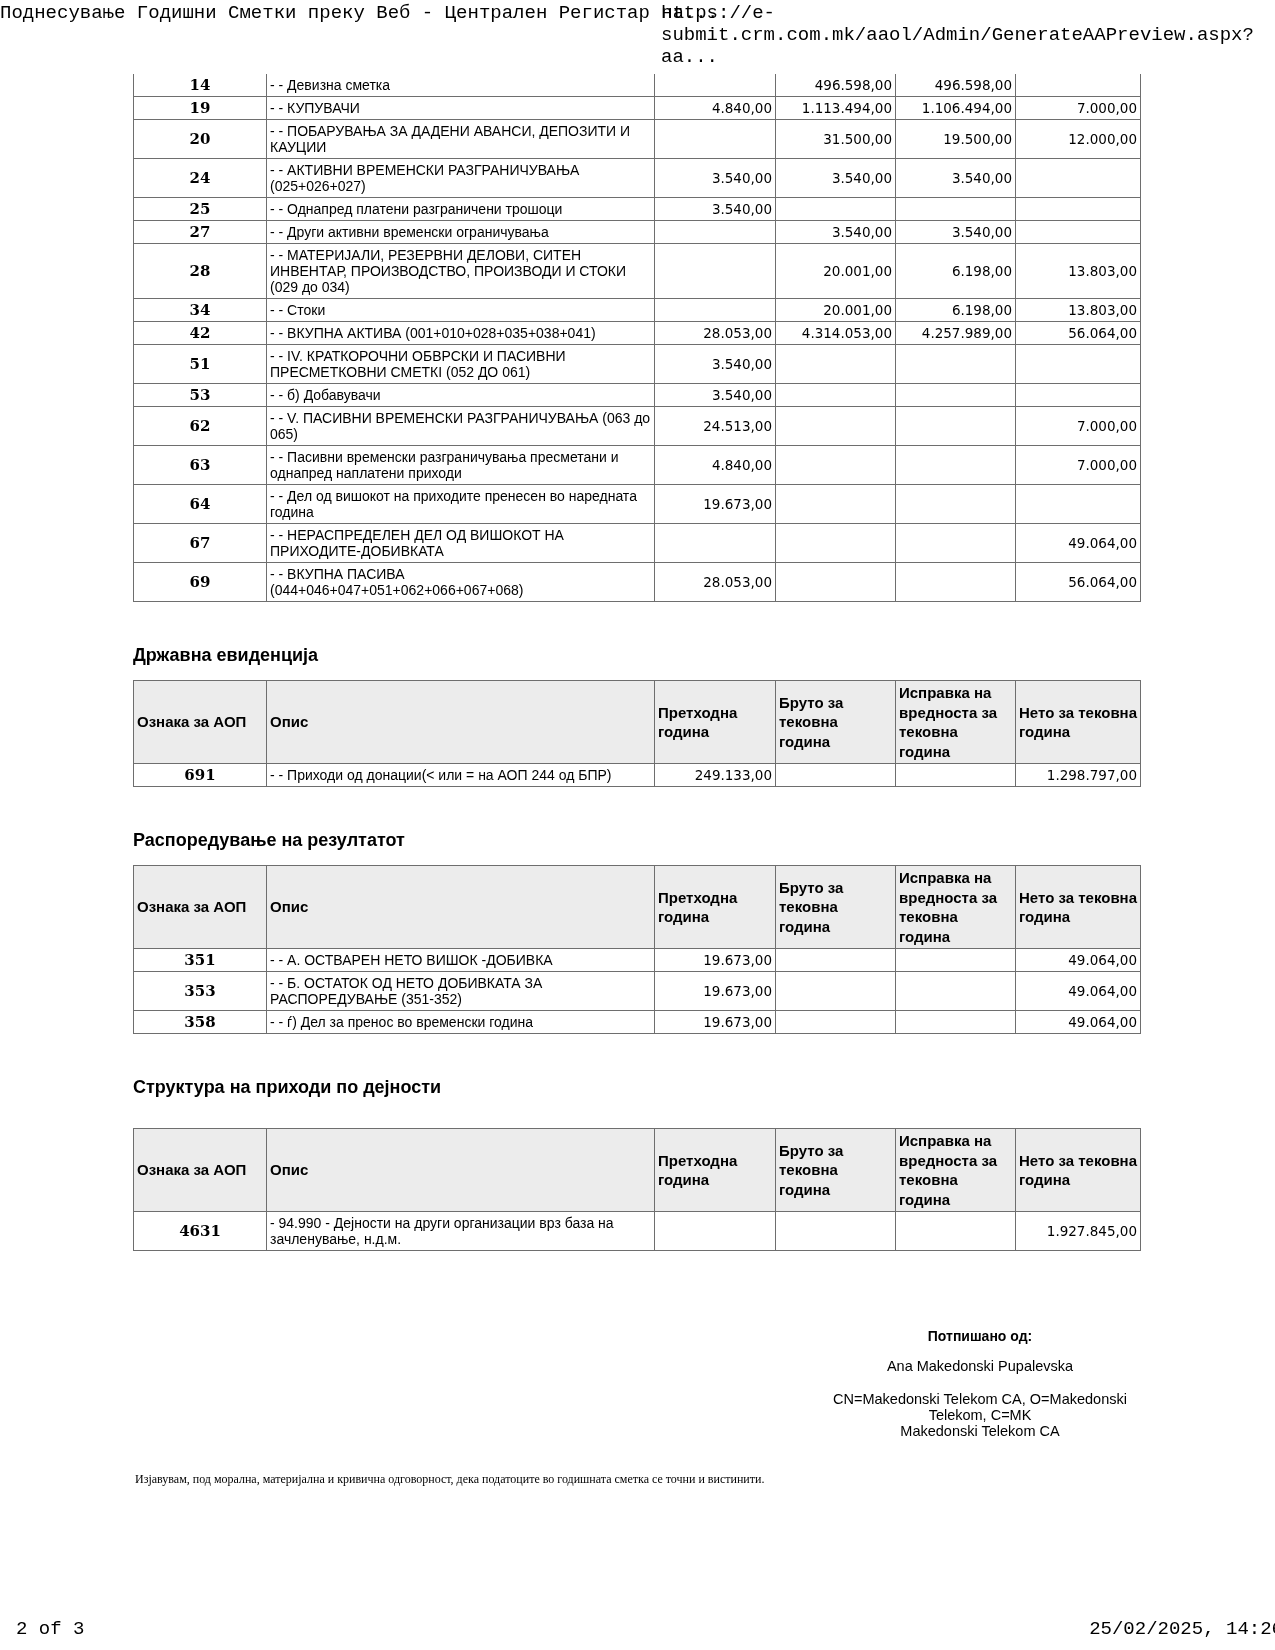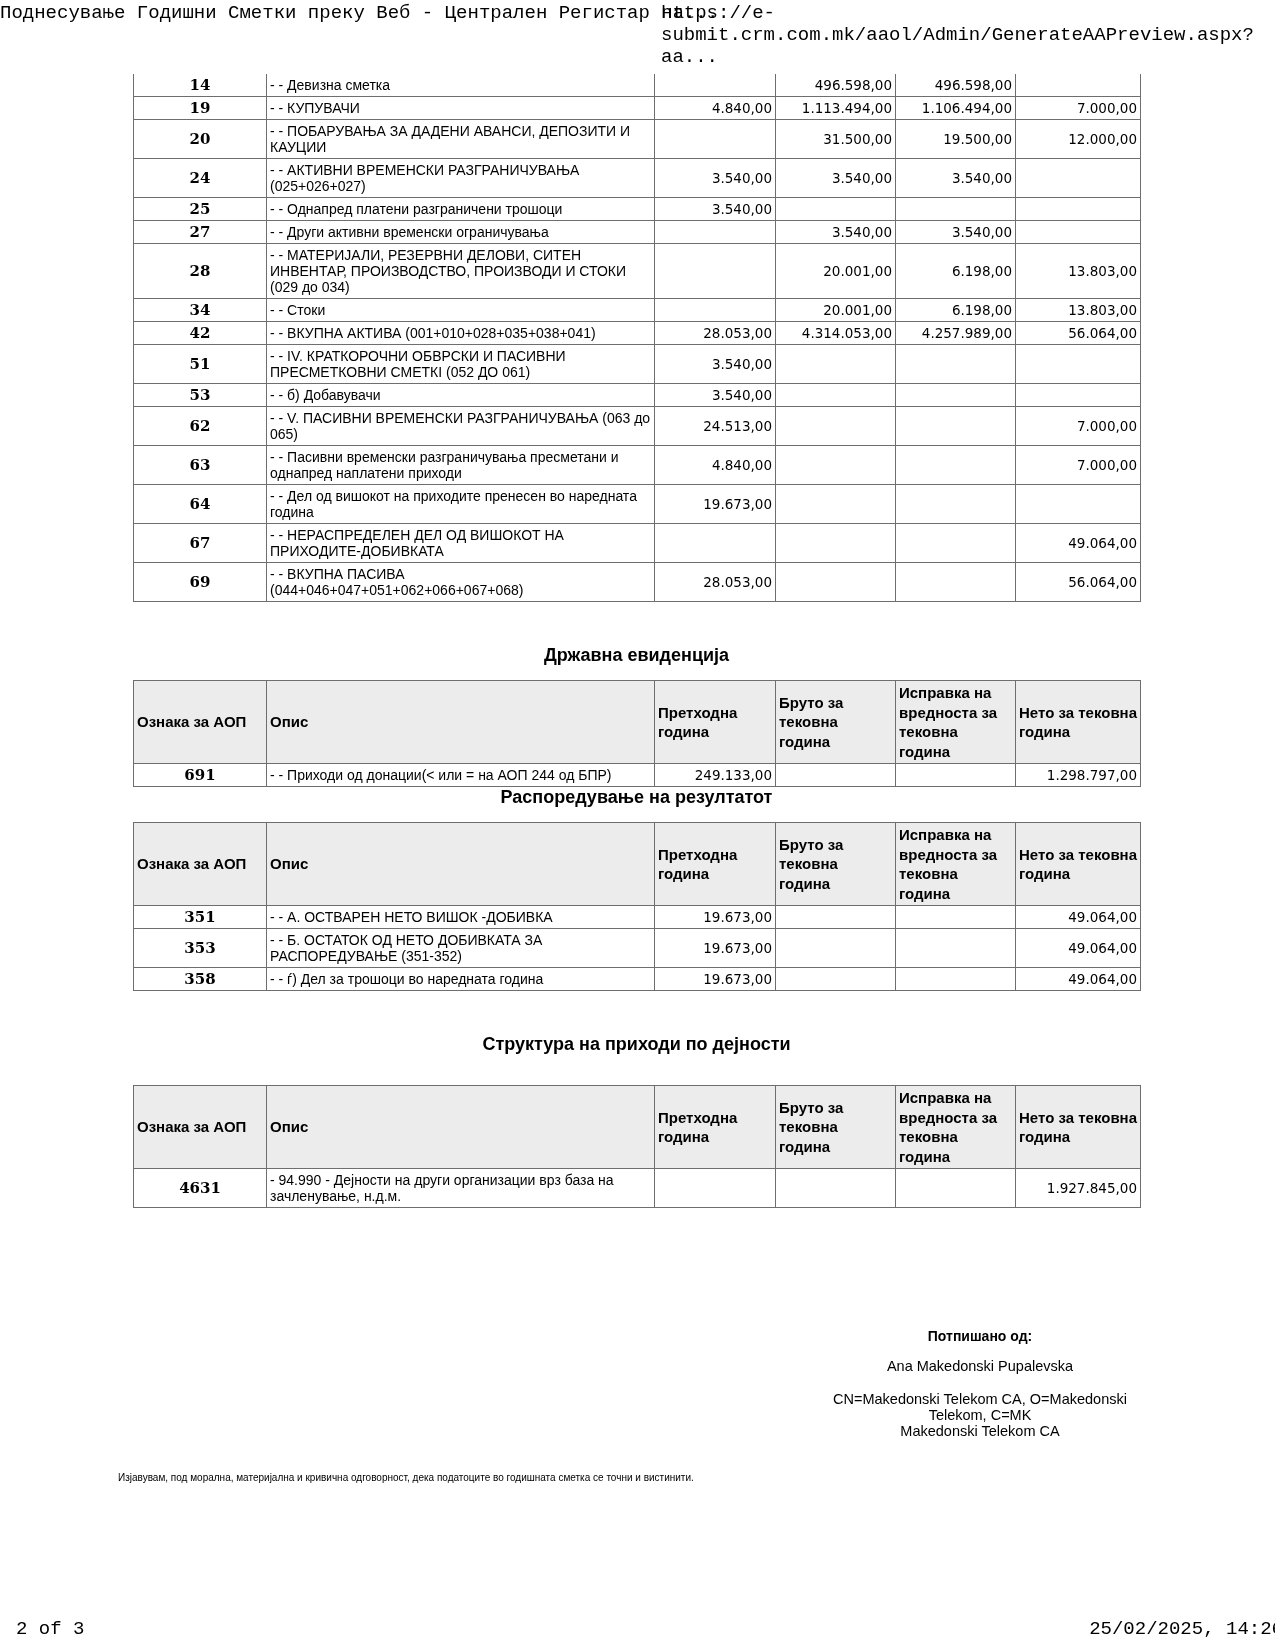--- a/index.html
+++ b/index.html
@@ -44,30 +44,30 @@
   tr.r3 td { height: 52px; }
 
   table.aop th {
     background: #ececec; font-weight: bold; text-align: left; font-size: 15px;
     line-height: 19.5px; height: 80px; padding: 1px 3px;
   }
   table.first-table { border-top: none; }
   table.first-table tr:first-child td { border-top: none; }
 
   .section-title {
-    text-align: center; font-weight: bold; font-size: 18px;
+    font-weight: bold; font-size: 18px;
     font-family: "Liberation Sans", "DejaVu Sans", sans-serif;
   }
   .sig-block {
     position: absolute; left: 800px; width: 360px; text-align: center;
     font-family: "Liberation Sans", "DejaVu Sans", sans-serif; font-size: 14.5px;
   }
   .declaration {
-    position: absolute; left: 118px; top: 1472px;
-    font-family: Liberation Sans, sans-serif; font-size: 10px;
+    position: absolute; left: 135px; top: 1472px;
+    font-family: Liberation Serif, serif; font-size: 12px;
   }
 </style>
 </head>
 <body>
 
 <div class="print-header">
   <span class="left">Поднесување Годишни Сметки преку Веб - Централен Регистар на...</span>
   <span class="right">https://e-submit.crm.com.mk/aaol/Admin/GenerateAAPreview.aspx?aa...</span>
 </div>
 
@@ -240,21 +240,21 @@
               <td class="aop-code">691</td>
               <td class="desc">- - Приходи од донации(&lt; или = на АОП 244 од БПР)</td>
               <td class="num">249.133,00</td>
               <td class="num"></td>
               <td class="num"></td>
               <td class="num">1.298.797,00</td>
             </tr>
           </tbody>
         </table>
       </div>
-      <div style="">
+      <div style="margin-top: 43px;">
         <div class="section-title" style="margin-bottom: 14px;">Распоредување на резултатот</div>
         <table class="aop">
           <colgroup>
             <col class="c-aop">
             <col class="c-desc">
             <col class="c-num">
             <col class="c-num2">
             <col class="c-num3">
             <col class="c-num4">
           </colgroup>
@@ -280,21 +280,21 @@
             <tr class="r2">
               <td class="aop-code">353</td>
               <td class="desc">- - Б. ОСТАТОК ОД НЕТО ДОБИВКАТА ЗА РАСПОРЕДУВАЊЕ (351-352)</td>
               <td class="num">19.673,00</td>
               <td class="num"></td>
               <td class="num"></td>
               <td class="num">49.064,00</td>
             </tr>
             <tr class="r1">
               <td class="aop-code">358</td>
-              <td class="desc">- - ѓ) Дел за трошоци во наредната година</td>
+              <td class="desc">- - ѓ) Дел за пренос во временски година</td>
               <td class="num">19.673,00</td>
               <td class="num"></td>
               <td class="num"></td>
               <td class="num">49.064,00</td>
             </tr>
           </tbody>
         </table>
       </div>
       <div style="margin-top: 43px;">
         <div class="section-title" style="margin-bottom: 30px;">Структура на приходи по дејности</div>

